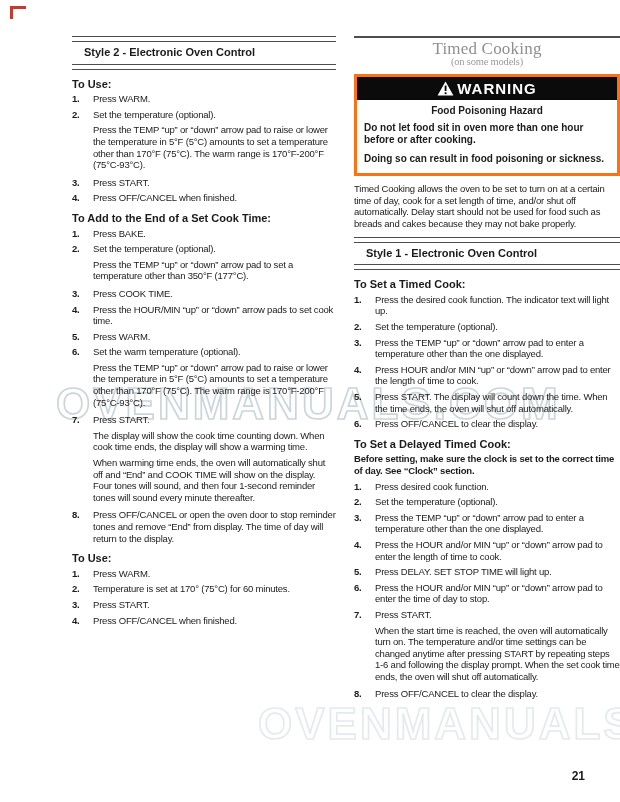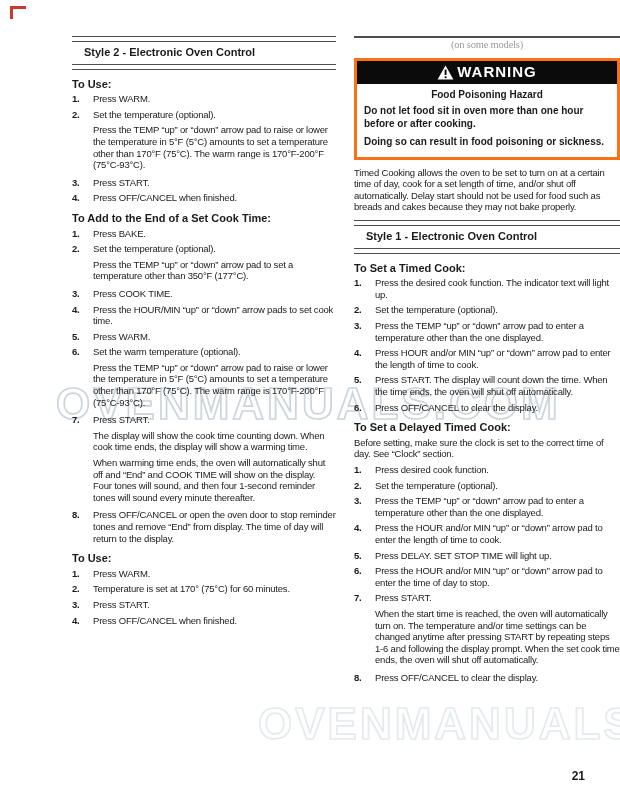--- a/index.html
+++ b/index.html
@@ -22,21 +22,21 @@
   }
   .col{position:absolute;top:36px;z-index:1;font-size:9.5px;line-height:11.6px;letter-spacing:-0.2px;margin-left:36px;}
   .col-left{left:36px;width:264px;}
   .col-right{left:318px;width:266px;}
   
   .style-header{margin:0 0 2px 0;}
   .rule-double{height:4px;border-top:1px solid #4d4d4d;border-bottom:1px solid #4d4d4d;}
   .style-title{font-weight:bold;font-size:11px;padding:5px 0 5px 12px;letter-spacing:0;}
   .subhead{font-weight:bold;font-size:11px;margin:9px 0 3px 0;letter-spacing:0;}
   .para{margin:7px 0;}
-  .lead{margin:0 0 4px 0;}
+  .lead{margin:0 0 4px 0;font-weight:bold;}
   .steps{margin:2px 0 2px 0;}
   .step{display:flex;margin:0 0 4px 0;}
   .num{font-weight:bold;flex:0 0 21px;width:21px;}
   .step-body{flex:1 1 auto;}
   .step-body p{margin:0;}
   .step-body p.step-sub{margin-top:4px;margin-bottom:2px;}
   
   .col-top-rule{height:2px;background:#4d4d4d;}
   .doc-title{
     font-family:"Liberation Serif",serif;color:#8f8f8f;font-size:17px;
@@ -180,20 +180,21 @@
           <span class="num">4.</span>
           <div class="step-body">
             <p class="step-main">Press OFF/CANCEL when finished.</p>
           </div>
         </div>
       </div>
     </div>
 
   <div class="col col-right">
     <div class="col-top-rule"></div>
+    <div class="doc-title">Timed Cooking</div>
     <div class="doc-subtitle">(on some models)</div>
 
     <div class="warning-box">
       <div class="warning-bar">
         <span class="warn-icon">
           <svg width="17" height="15" viewBox="0 0 20 18" aria-hidden="true">
             <path d="M10 0.5 L19.5 17.5 H0.5 Z" fill="#ffffff"></path>
             <rect x="9" y="5.5" width="2.2" height="6.5" fill="#000000"></rect>
             <rect x="9" y="13.6" width="2.2" height="2.2" fill="#000000"></rect>
           </svg>

